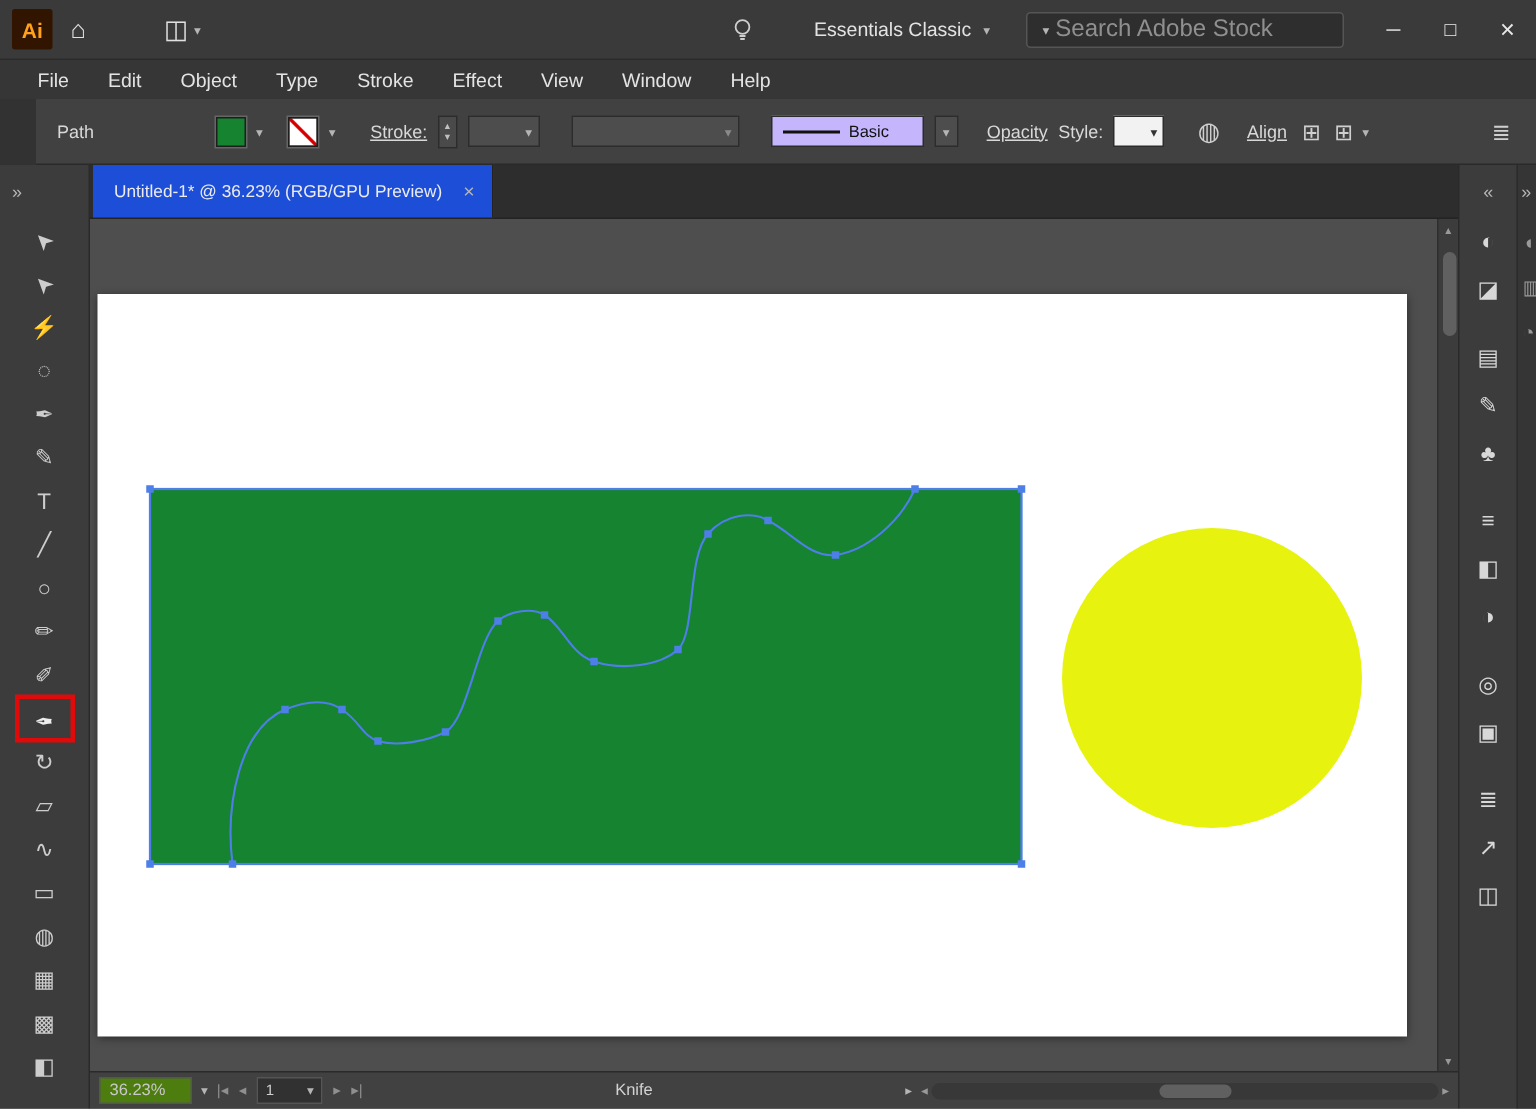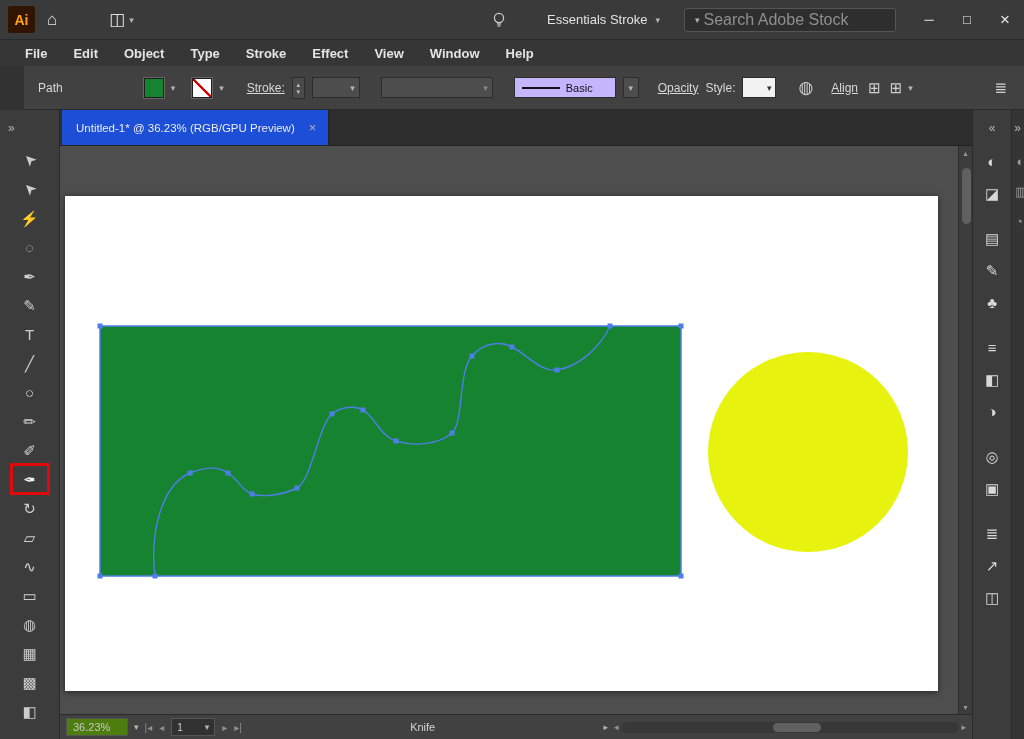--- a/index.html
+++ b/index.html
@@ -28,21 +28,21 @@
   .stock-search input{flex:1;background:transparent;border:none;outline:none;
     color:#cfcfcf;font-size:16px;font-family:"Liberation Sans",sans-serif;}
   .stock-search input::placeholder{color:#8f8f8f;}
   .win-controls{display:flex;margin-left:14px;height:40px;}
   .win-btn{width:38px;height:40px;display:flex;align-items:center;justify-content:center;
     color:#e8e8e8;font-size:13px;}
   .win-btn.close{font-size:17px;}
 
   
   .menubar{height:26px;background:var(--chrome2);display:flex;align-items:flex-start;
-    padding-left:12px;flex:0 0 auto;font-weight:bold;}
+    padding-left:12px;flex:0 0 auto;}
   .menu-item{padding:0 13px;font-size:13px;color:#e4e4e4;height:26px;display:flex;align-items:center;}
 
   
   .controlbar{height:44px;background:var(--chrome3);border-bottom:1px solid var(--border);
     display:flex;align-items:center;gap:7px;padding:0 14px;font-size:12px;flex:0 0 auto;margin-left:24px;}
   .cb-label{color:#d8d8d8;}
   .cb-link{color:#d8d8d8;text-decoration:underline;}
   .fill-swatch{width:20px;height:20px;border:1px solid #1e1e1e;outline:1px solid #666;
     margin-left:74px;display:inline-block;}
   .stroke-swatch{width:20px;height:20px;border:1px solid #1e1e1e;outline:1px solid #666;margin-left:10px;
@@ -141,21 +141,21 @@
       <span class="caret">▾</span>
     </div>
     <div class="tb-btn bulb-btn">
       <svg class="mini" width="16" height="18" viewBox="0 0 16 18">
         <circle cx="8" cy="7" r="4.6" fill="none" stroke="#cfcfcf" stroke-width="1.2"></circle>
         <line x1="6" y1="13" x2="10" y2="13" stroke="#cfcfcf" stroke-width="1.2"></line>
         <line x1="6.5" y1="15" x2="9.5" y2="15" stroke="#cfcfcf" stroke-width="1.2"></line>
       </svg>
     </div>
     <div class="workspace">
-      <span>Essentials Stroke</span>
+      <span>Essentials Classic</span>
       <span class="caret">▾</span>
     </div>
     <div class="stock-search">
       <svg class="mini" width="13" height="13" viewBox="0 0 13 13">
         <circle cx="5.4" cy="5.4" r="3.6" fill="none" stroke="#a8a8a8" stroke-width="1.3"></circle>
         <line x1="8.2" y1="8.2" x2="11.6" y2="11.6" stroke="#a8a8a8" stroke-width="1.3"></line>
       </svg>
       <span class="caret">▾</span>
       <input type="text" placeholder="Search Adobe Stock" style="">
     </div>

